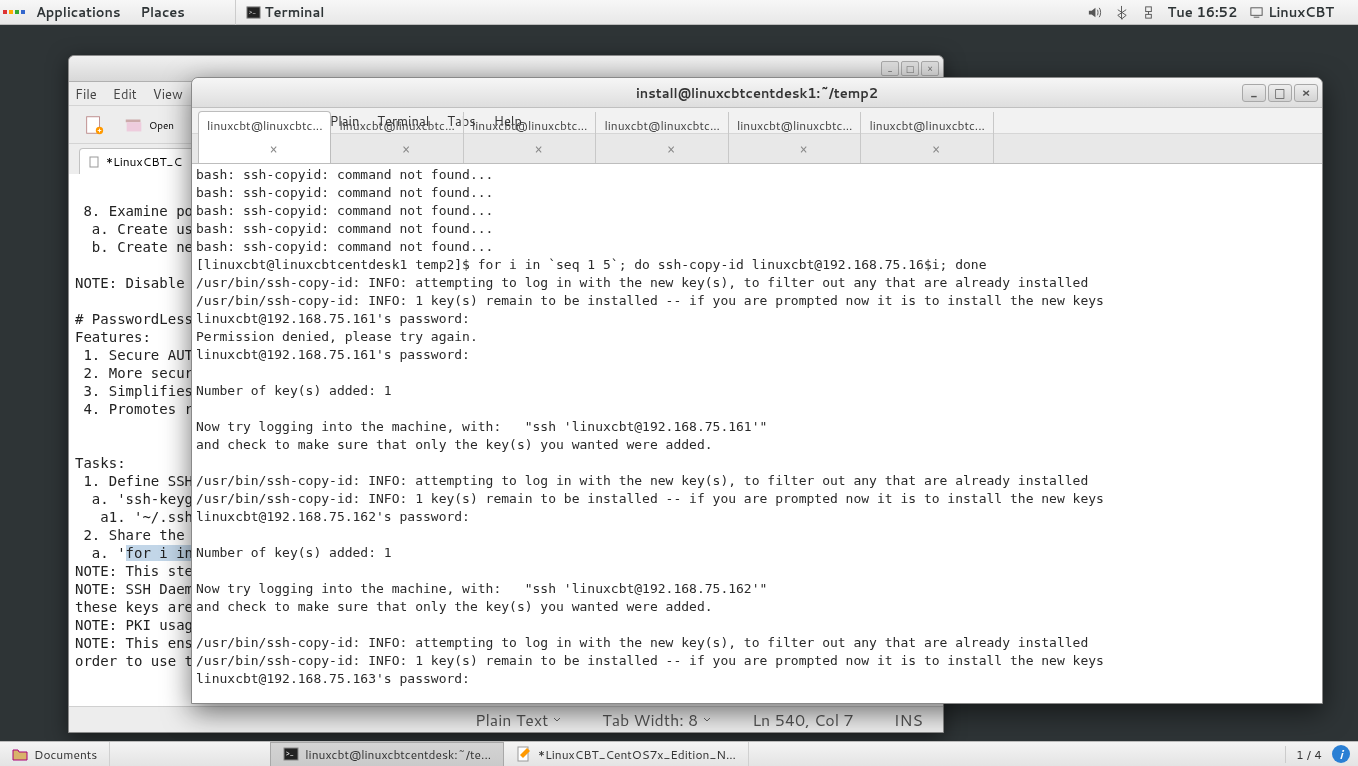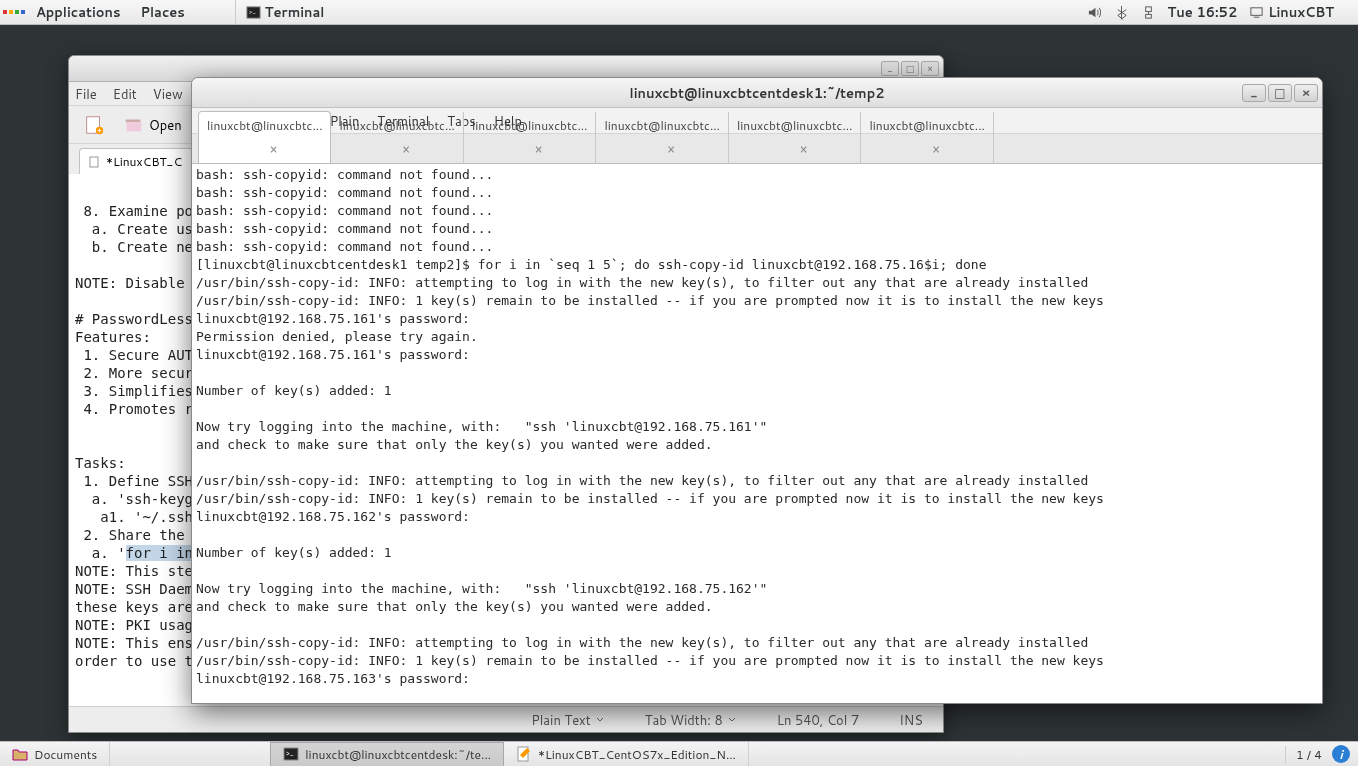--- a/index.html
+++ b/index.html
@@ -48,28 +48,28 @@
   border-bottom: 1px solid #b0b0b0;
   border-radius: 6px 6px 0 0;
   display:flex; align-items:center; justify-content:center;
   font-size: 12px; color:#707070;
   position:relative;
 }
 .gedit .titlebar .winbtns { position:absolute; right:4px; display:flex; gap:2px;}
 .gedit .titlebar .winbtn { width:18px; height:15px; background:#ddd; border:1px solid #aaa; border-radius:2px; font-size:9px; display:flex; align-items:center; justify-content:center; }
 .gedit .menubar { height: 24px; padding-left: 6px; background:#ededed; font-size:13px; display:flex; align-items:center; gap:16px; color:#444; border-bottom:1px solid #d4d4d4;}
 .gedit .toolbar { height: 38px; padding-left:8px; display:flex; align-items:center; gap:6px; border-bottom:1px solid #d4d4d4; background:#ededed;}
-.gedit .toolbar .tb-btn { display:flex; align-items:center; gap:4px; padding:3px 6px; font-size:13px; }
+.gedit .toolbar .tb-btn { display:flex; align-items:center; gap:4px; padding:3px 6px; font-size:10px; }
 .gedit .toolbar svg { width:22px; height:22px; }
 .gedit .doc-tab { height:30px; padding-left:10px; display:flex; align-items:flex-end; background:#ededed;}
 .gedit .doc-tab .tab-inner { background:#fff; border:1px solid #c2c2c2; border-bottom:none; border-radius:4px 4px 0 0; padding:4px 24px 4px 8px; font-size:12px; display:flex; align-items:center; gap:6px; position:relative;}
 .gedit .doc-tab .tab-close { position:absolute; right:4px; font-size:11px; color:#777;}
 .gedit .editor { background:#fff; height: calc(100% - 26px - 24px - 38px - 30px - 26px); padding:10px 6px; font-family:"DejaVu Sans Mono", monospace; font-size:14px; line-height:18px; color:#222; white-space:pre; overflow:hidden;}
 .gedit .editor .selected { background:#c2d6e8; }
-.gedit .statusbar { height:26px; background:#ededed; border-top:1px solid #d0d0d0; display:flex; align-items:center; justify-content:flex-end; font-size:13px; color:#555; gap:40px; padding: 0 20px;}
+.gedit .statusbar { height:26px; background:#ededed; border-top:1px solid #d0d0d0; display:flex; align-items:center; justify-content:flex-end; font-size:16px; color:#555; gap:40px; padding: 0 20px;}
 .gedit .statusbar .status-item {display:flex; align-items:center; gap:4px;}
 
 .terminal {
   position: absolute;
   left: 191px; top: 52px;
   width: 1132px; height: 627px;
   background: #fff;
   border: 1px solid #898989;
   border-radius: 7px 7px 0 0;
   box-shadow: 0 8px 28px rgba(0,0,0,0.55);
@@ -219,21 +219,21 @@
             <path d="M2 3l3 3 3-3" stroke="#666" fill="none"></path>
           </svg>
         </span>
       <span class="status-item">Ln 540, Col 7</span>
       <span class="status-item">INS</span>
     </div>
   </div>
 
   <div class="terminal">
     <div class="t-titlebar">
-      <span>linuxcbt@linuxcbtcentdesk1:~/temp2</span>
+      <span>install@linuxcbtcentdesk1:~/temp2</span>
       <div class="winbtns">
         <div class="winbtn">_</div>
         <div class="winbtn">□</div>
         <div class="winbtn">×</div>
       </div>
     </div>
     <div class="t-menubar" id="term-menus">
         <span>File</span>
         <span>Edit</span>
         <span>View</span>

